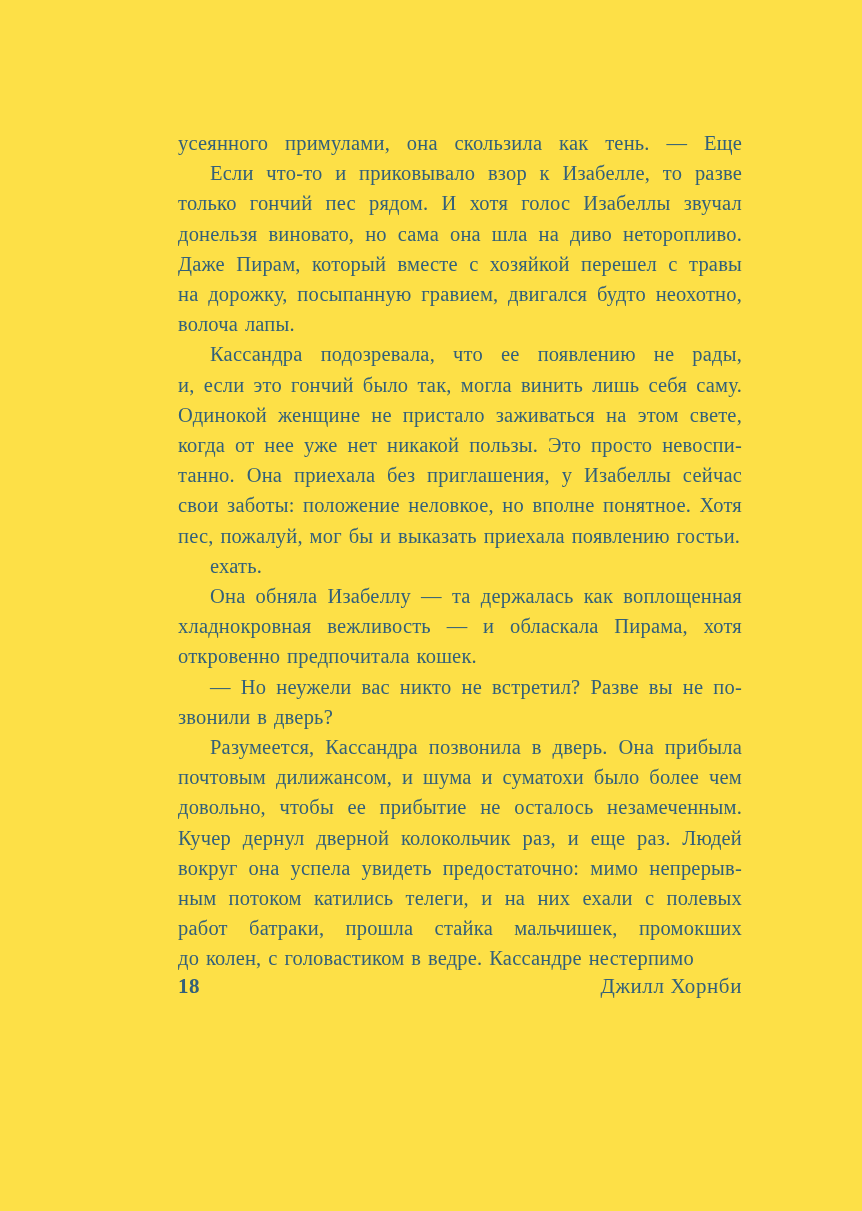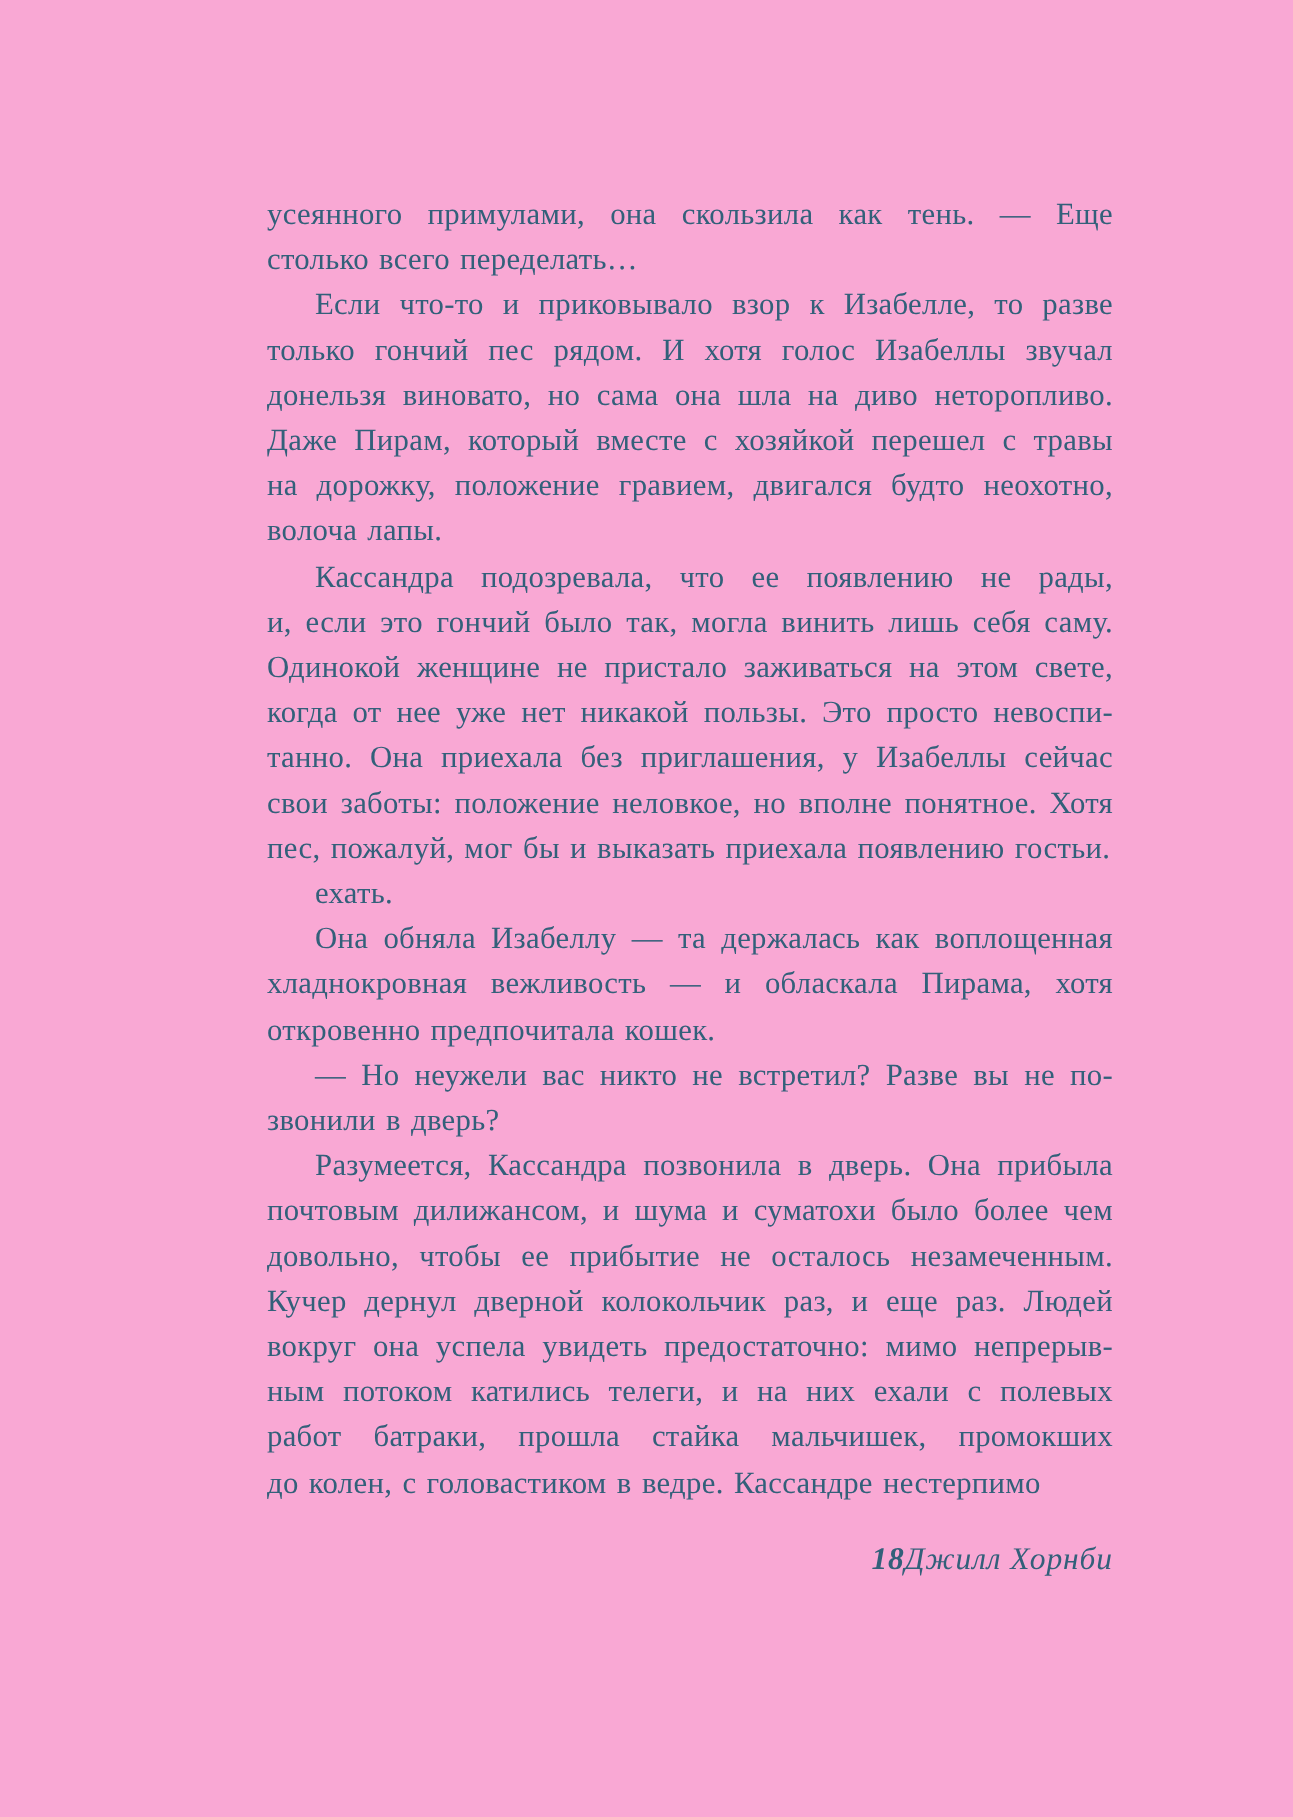--- a/index.html
+++ b/index.html
@@ -4,21 +4,21 @@
 <style>
   html, body {
     margin: 0;
     padding: 0;
     background: #ffffff;
   }
   .page {
     position: relative;
     width: 862px;
     height: 1211px;
-    background: #f9a8d4;
+    background: #fde047;
     box-sizing: border-box;
     padding: 128px 120px 0 178px;
     font-family: "Liberation Serif", "DejaVu Serif", serif;
     color: #33607a;
     overflow: hidden;
   }
   .text-block {
     width: 100%;
   }
   .para {
@@ -34,51 +34,48 @@
     white-space: normal;
   }
   .line.last {
     text-align-last: left;
   }
   .para.indent .line:first-child {
     text-indent: 32px;
   }
   .footer {
     display: flex;
-    justify-content: flex-end;
+    justify-content: space-between;
     align-items: baseline;
-    margin-top: 23px;
     width: 100%;
-    font-style: italic;
   }
   .page-num {
     font-weight: bold;
     font-size: 21px;
     letter-spacing: 0.5px;
   }
   .author {
     font-size: 21px;
     letter-spacing: 0.6px;
   }
 </style>
 </head>
 <body>
 
 <div class="page">
   <div class="text-block" id="paragraphs">
       <div class="para">
         <div class="line">усеянного примулами, она скользила как тень. — Еще</div>
-        <div class="line last">столько всего переделать…</div>
       </div>
       <div class="para indent">
         <div class="line">Если что-то и приковывало взор к Изабелле, то разве</div>
         <div class="line">только гончий пес рядом. И хотя голос Изабеллы звучал</div>
         <div class="line">донельзя виновато, но сама она шла на диво неторопливо.</div>
         <div class="line">Даже Пирам, который вместе с хозяйкой перешел с травы</div>
-        <div class="line">на дорожку, положение гравием, двигался будто неохотно,</div>
+        <div class="line">на дорожку, посыпанную гравием, двигался будто неохотно,</div>
         <div class="line last">волоча лапы.</div>
       </div>
       <div class="para indent">
         <div class="line">Кассандра подозревала, что ее появлению не рады,</div>
         <div class="line">и, если это гончий было так, могла винить лишь себя саму.</div>
         <div class="line">Одинокой женщине не пристало заживаться на этом свете,</div>
         <div class="line">когда от нее уже нет никакой пользы. Это просто невоспи-</div>
         <div class="line">танно. Она приехала без приглашения, у Изабеллы сейчас</div>
         <div class="line">свои заботы: положение неловкое, но вполне понятное. Хотя</div>
         <div class="line last">пес, пожалуй, мог бы и выказать приехала появлению гостьи.</div>

